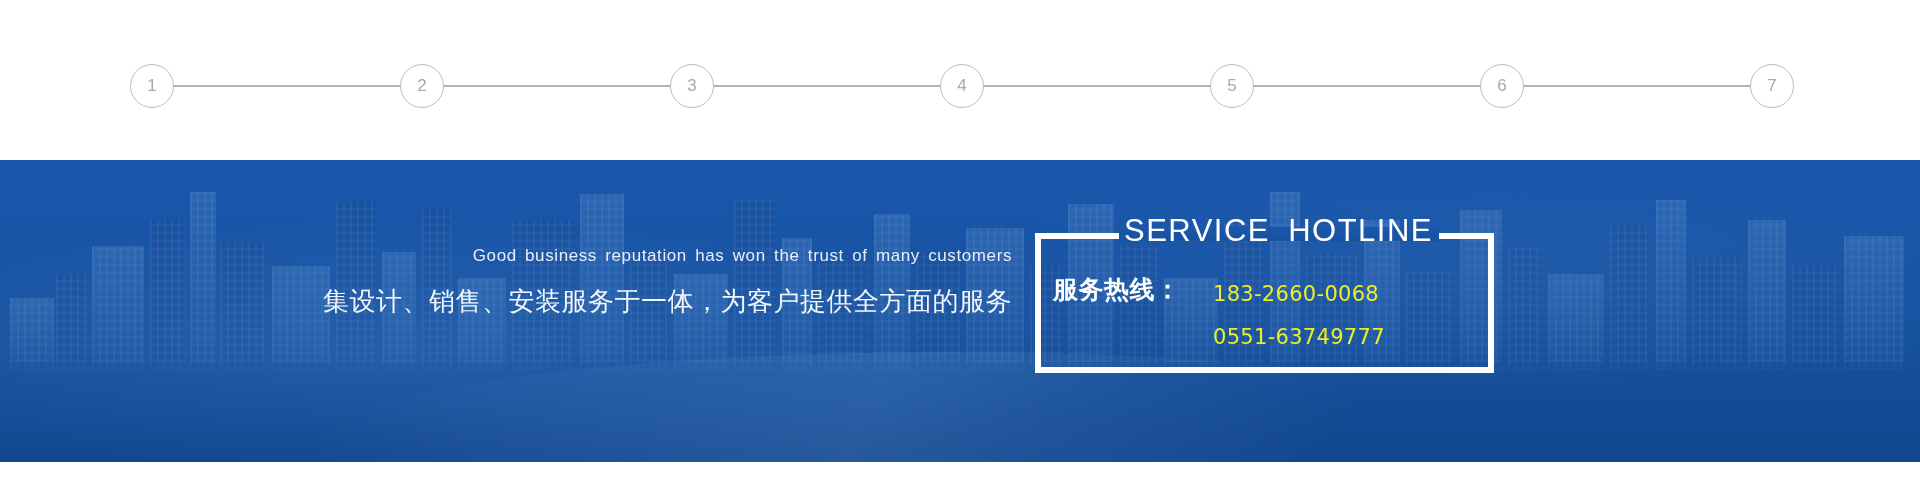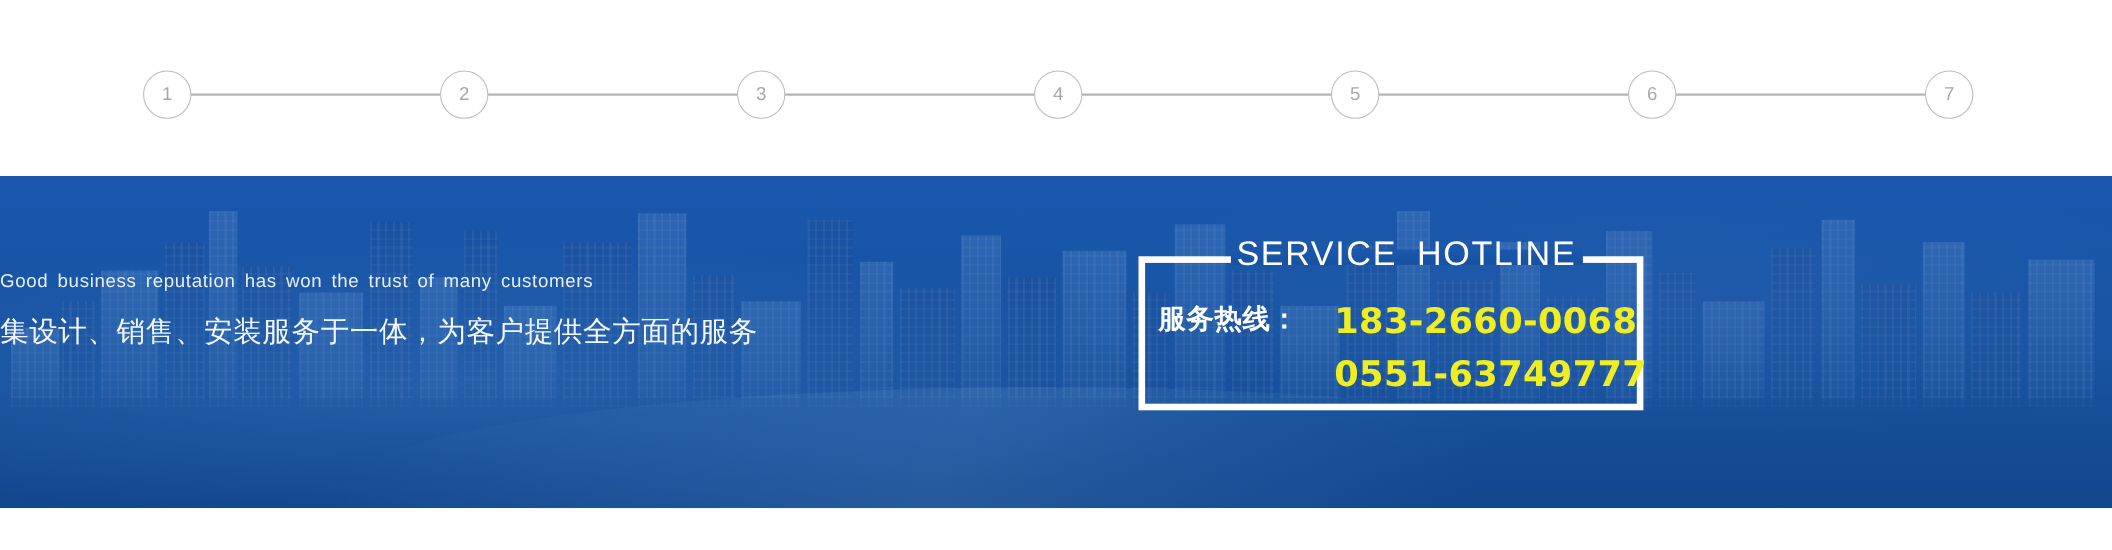--- a/index.html
+++ b/index.html
@@ -146,21 +146,21 @@
     transform: skewX(-18deg);
     border-radius: 50% 50% 0 0 / 70% 70% 0 0;
   }
 
   
   .slogan {
     position: absolute;
     left: 0;
     top: 86px;
     width: 1012px;
-    text-align: left;
+    text-align: right;
     color: #ffffff;
   }
   .slogan-en {
     font-size: 17px;
     letter-spacing: 0.6px;
     color: #e8eef8;
     white-space: nowrap;
     font-family: "Liberation Sans", sans-serif;
     word-spacing: 3px;
   }
@@ -227,38 +227,38 @@
   .hotline-rows {
     position: absolute;
     left: 0;
     top: 40px;
     width: 487px;
     padding: 0 18px;
     box-sizing: border-box;
   }
   .hotline-row {
     display: flex;
-    align-items: flex-start;
+    align-items: flex-end;
     justify-content: flex-start;
     white-space: nowrap;
   }
   .hotline-label {
     font-size: 25px;
     font-weight: bold;
     color: #ffffff;
     font-family: "DejaVu Sans", "Liberation Sans", sans-serif;
     letter-spacing: 0.5px;
     min-width: 148px;
   }
   .hotline-label.spacer {
     visibility: hidden;
   }
   .hotline-number {
-    font-size: 32px;
-    font-weight: bold;
+    font-size: 21px;
+    font-weight: normal;
     color: #eeee22;
     font-family: "DejaVu Sans", "Liberation Sans", sans-serif;
     letter-spacing: 0.3px;
     margin-left: 12px;
   }
   .hotline-row + .hotline-row {
     margin-top: 10px;
   }
 
   

